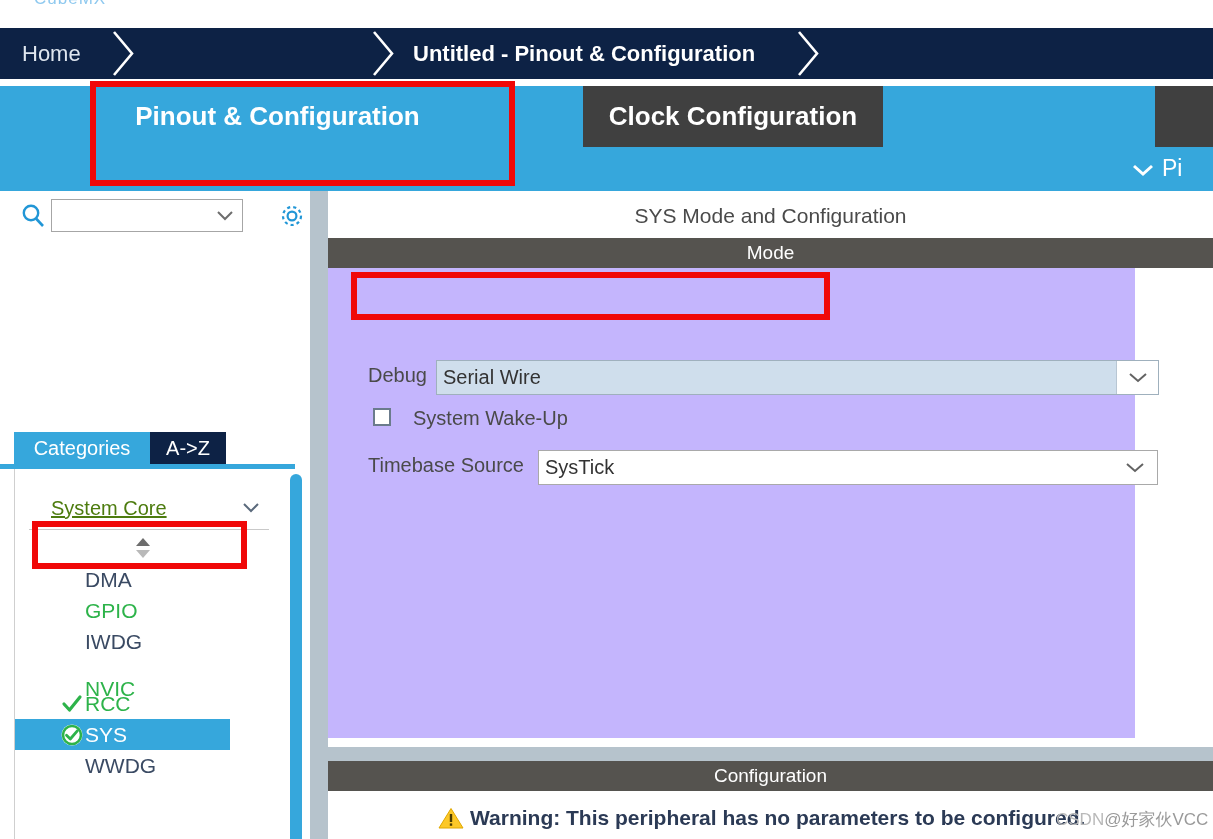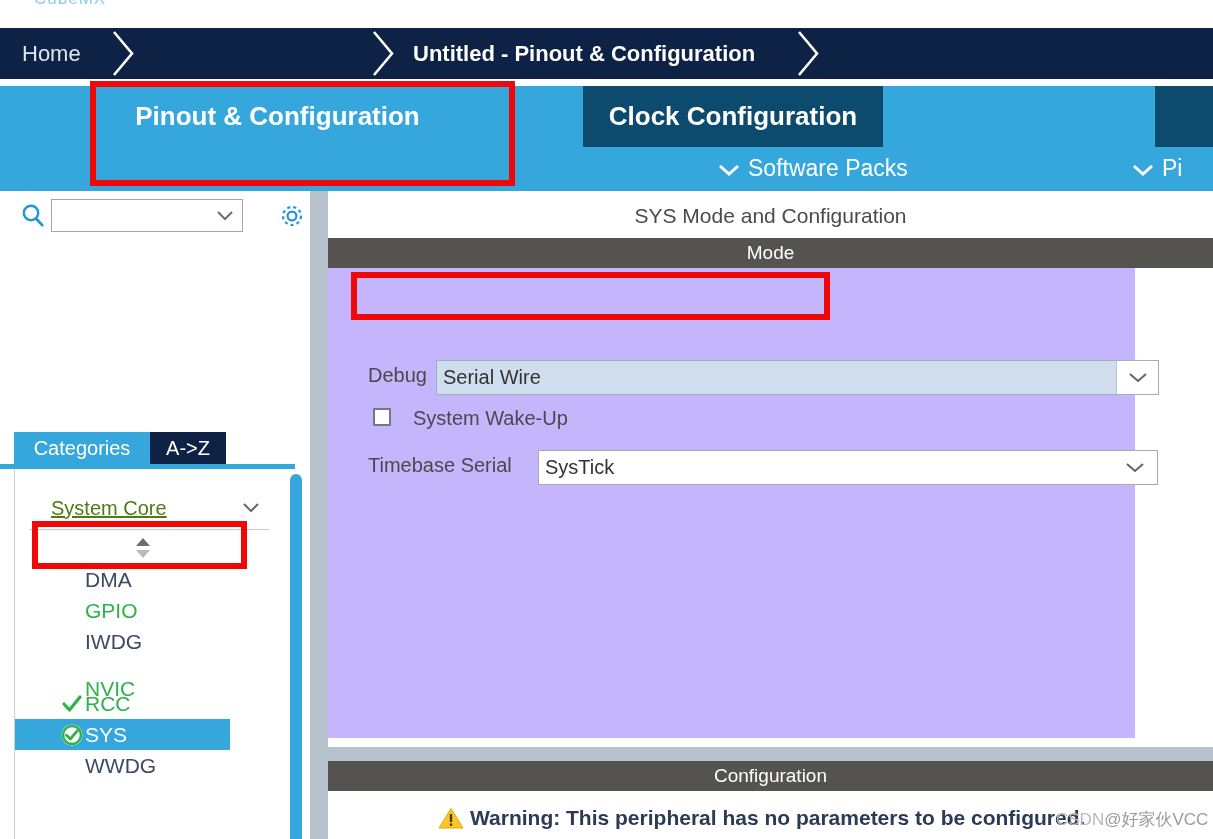--- a/index.html
+++ b/index.html
@@ -80,21 +80,21 @@
     height: 61px;
     line-height: 61px;
     text-align: center;
     color: #ffffff;
     font-size: 26px;
     font-weight: bold;
     white-space: nowrap;
     overflow: hidden;
   }
   .tab.sel { background: #36a7dc; }
-  .tab.unsel { background: #0c4a6e; }
+  .tab.unsel { background: #404040; }
 
   
   #subrow {
     position: absolute;
     left: 0; top: 147px;
     width: 1213px; height: 43px;
     background: #36a7dc;
   }
   .subitem {
     position: absolute;
@@ -464,27 +464,20 @@
 </div>
 
 <div id="tabrow">
   <div class="bluebg"></div>
   <div class="tab sel" style="left:40px;  width:475px;">Pinout &amp; Configuration</div>
   <div class="tab unsel" style="left:583px; width:300px;">Clock Configuration</div>
   <div class="tab unsel" style="left:1155px; width:58px;"></div>
 </div>
 
 <div id="subrow">
-  <div class="subitem" style="left:718px;">
-    <span class="caret">
-      <svg width="22" height="14" viewBox="0 0 22 14">
-          <path d="M2 3 L11 11 L20 3" fill="none" stroke="#ffffff" stroke-width="3"></path>
-        </svg>
-    </span><span>Software Packs</span>
-  </div>
   <div class="subitem" style="left:1132px;">
     <span class="caret">
       <svg width="22" height="14" viewBox="0 0 22 14">
           <path d="M2 3 L11 11 L20 3" fill="none" stroke="#ffffff" stroke-width="3"></path>
         </svg>
     </span><span>Pi</span>
   </div>
 </div>
 <div id="subdiv"></div>
 
@@ -600,21 +593,21 @@
             </svg>
         </span>
       </div>
     </div>
 
     <div id="wake-row">
       <div id="wake-checkbox"></div>
       <div id="wake-label">System Wake-Up</div>
     </div>
 
-    <div class="field-label" style="left:40px; top:182px;">Timebase Serial</div>
+    <div class="field-label" style="left:40px; top:182px;">Timebase Source</div>
     <div id="timebase-select">
       <div id="timebase-value">SysTick</div>
       <span class="sel-arrow" style="right:12px; top:10px;">
         <svg width="20" height="14" viewBox="0 0 20 14">
             <path d="M2 3 L10 10 L18 3" fill="none" stroke="#636363" stroke-width="2"></path>
           </svg>
       </span>
     </div>
   </div>
 

